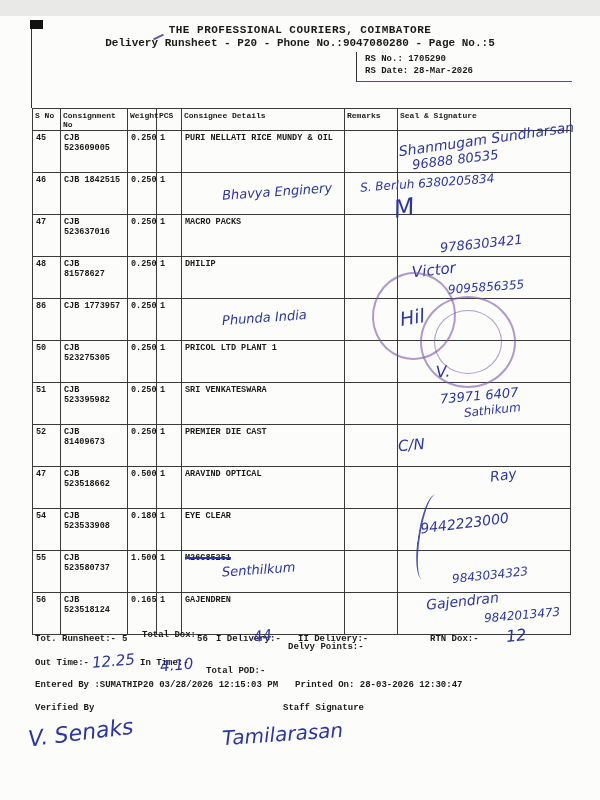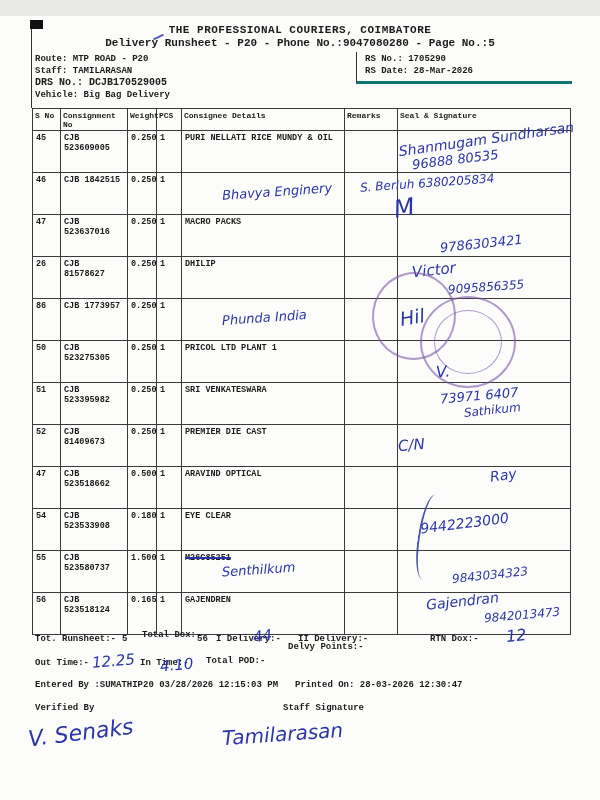--- a/index.html
+++ b/index.html
@@ -9,21 +9,21 @@
     background:#fcfcfa; overflow:hidden;
     font-family:"Liberation Mono","DejaVu Sans Mono",monospace; color:#1b1b1b;
   }
   .company { position:absolute; top:8px; left:0; width:100%; text-align:center;
     font-size:11px; font-weight:bold; letter-spacing:.5px; }
   .title { position:absolute; top:21px; left:0; width:100%; text-align:center;
     font-size:11px; font-weight:bold; }
   .info-left { position:absolute; left:35px; top:37px; font-size:9px; font-weight:bold; line-height:12px; }
   .info-left .drs { font-size:10px; }
   .info-right { position:absolute; left:356px; top:36px; width:216px; font-size:9px; font-weight:bold;
-    line-height:12px; border-left:1px solid #333; border-bottom:3px solid #0f766e; padding:1px 0 4px 8px; }
+    line-height:12px; border-left:1px solid #333; border-bottom:1px solid #0f766e; padding:1px 0 4px 8px; }
   .corner-mark { position:absolute; left:30px; top:4px; width:13px; height:9px; background:#111; }
   .left-rule { position:absolute; left:31px; top:13px; width:1px; height:79px; background:#333; }
   .bottom-mark-1 { position:absolute; left:34px; top:788px; width:9px; height:6px; background:#222; }
   .bottom-mark-2 { position:absolute; left:47px; top:789px; width:5px; height:4px; background:#777; }
   .title-ink { position:absolute; left:153px; top:20px; width:11px; height:2px;
     background:#2c35a5; transform:rotate(-25deg); opacity:.8; }
 
   table.runsheet { position:absolute; left:32px; top:92px; width:538px;
     border-collapse:collapse; table-layout:fixed; }
   th, td { border:1px solid #3a3a3a; font-size:8.5px; font-weight:bold;
@@ -73,26 +73,20 @@
 
 <div class="page">
 
   <div class="corner-mark"></div>
   <div class="left-rule"></div>
 
   <div class="company">THE PROFESSIONAL COURIERS, COIMBATORE</div>
   <div class="title">Delivery Runsheet - P20 - Phone No.:9047080280 - Page No.:5</div>
   <div class="title-ink"></div>
 
-  <div class="info-left">
-    <div>Route: MTP ROAD - P20</div>
-    <div>Staff: TAMILARASAN</div>
-    <div class="drs">DRS No.: DCJB170529005</div>
-    <div>Vehicle: Big Bag Delivery</div>
-  </div>
 
   <div class="info-right">
     <div>RS No.: 1705290</div>
     <div>RS Date: 28-Mar-2026</div>
   </div>
 
   <table class="runsheet">
     <colgroup>
       <col style="width:28px">
         <col style="width:67px">
@@ -156,21 +150,21 @@
         <span class="hw hwc"></span>
       </td>
       <td></td>
       <td class="seal">
         <span class="hw hw1"></span>
         <span class="hw hw2">9786303421</span>
       </td>
     </tr>
 
     <tr>
-      <td>26</td>
+      <td>48</td>
       <td>CJB 81578627</td>
       <td>0.250</td>
       <td>1</td>
       <td class="consignee">
         <span>DHILIP</span>
         <span class="hw hwc"></span>
       </td>
       <td></td>
       <td class="seal">
         <span class="hw hw1">Victor</span>
@@ -321,21 +315,21 @@
     <span class="pr" style="left:216px;top:6px">I Delivery:-</span>
     <span class="hw" style="left:253px;top:-1px;font-size:15px;transform:rotate(-8deg)">44</span>
     <span class="pr" style="left:298px;top:6px">II Delivery:-</span>
     <span class="pr" style="left:430px;top:6px">RTN Dox:-</span>
     <span class="hw" style="left:506px;top:-2px;font-size:16px;transform:rotate(-6deg)">12</span>
 
     <span class="pr" style="left:35px;top:30px">Out Time:-</span>
     <span class="hw" style="left:92px;top:24px;font-size:15px;transform:rotate(-5deg)">12.25</span>
     <span class="pr" style="left:140px;top:30px">In Time:-</span>
     <span class="hw" style="left:160px;top:28px;font-size:15px;transform:rotate(-5deg)">4.10</span>
-    <span class="pr" style="left:206px;top:28px">Total POD:-</span>
+    <span class="pr" style="left:206px;top:38px">Total POD:-</span>
     <span class="pr" style="left:288px;top:14px">Delvy Points:-</span>
 
     <span class="pr" style="left:35px;top:52px">Entered By :SUMATHIP20 03/28/2026 12:15:03 PM</span>
     <span class="pr" style="left:295px;top:52px">Printed On: 28-03-2026 12:30:47</span>
 
     <span class="pr" style="left:35px;top:75px">Verified By</span>
     <span class="pr" style="left:283px;top:75px">Staff Signature</span>
 
     <span class="hw" style="left:28px;top:92px;font-size:22px;transform:rotate(-7deg)">V. Senaks</span>
     <span class="hw" style="left:222px;top:94px;font-size:20px;transform:rotate(-4deg)">Tamilarasan</span>

